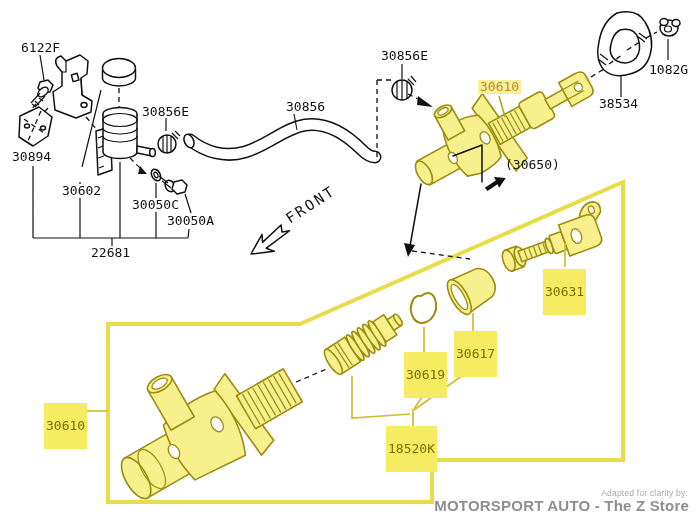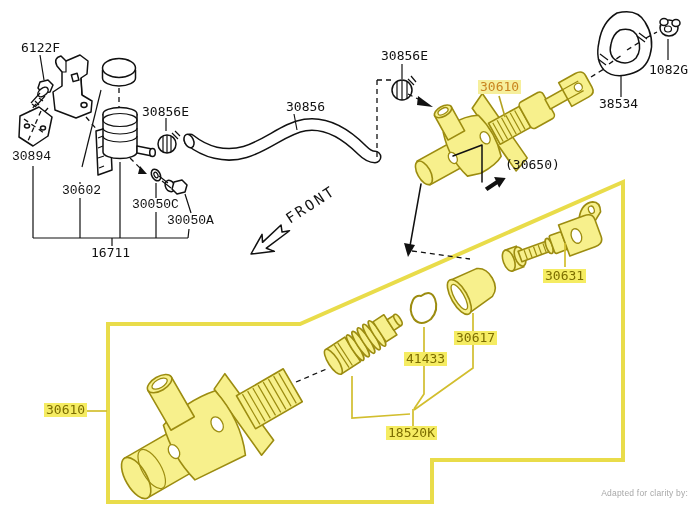--- a/index.html
+++ b/index.html
@@ -1,22 +1,22 @@
 <!DOCTYPE html>
 <html><head>
 <meta charset="utf-8">
 <style>
   html,body{margin:0;padding:0;background:#fff;}
   #stage{position:relative;width:697px;height:518px;background:#fff;overflow:hidden;
          font-family:"DejaVu Sans Mono",monospace;}
   #art{position:absolute;left:0;top:0;}
   .lbl{position:absolute;font:13px "DejaVu Sans Mono",monospace;color:#111;
        white-space:nowrap;line-height:14px;letter-spacing:0;}
-  .wbg{background:#fff;padding:0 1px;font-family:Liberation Mono, monospace;}
-  .hl{background:#f5ec62;color:#7d6e00;padding:0 2px;}
+  .wbg{background:#fff;padding:0 1px;}
+  .hl{background:#f5ec62;color:#7d6e00;padding:16px 2px;}
   .accent{background:#f6ef9c;color:#c98420;padding:0 2px;}
   .footer-tag{position:absolute;right:9px;top:488px;font:8.5px "Liberation Sans",sans-serif;
               color:#a8a8a8;letter-spacing:.2px;}
   .footer-brand{position:absolute;right:8px;top:497px;font:700 15px "Liberation Sans",sans-serif;
               color:#8f8f8f;letter-spacing:.2px;}
   
   .k{stroke:#111;fill:none;stroke-width:1.5;stroke-linejoin:round;stroke-linecap:round;}
   .kt{stroke:#111;fill:none;stroke-width:1.2;stroke-linejoin:round;}
   .kw{stroke:#111;fill:#fff;stroke-width:1.5;stroke-linejoin:round;}
   .ka{fill:#111;stroke:none;}
@@ -215,27 +215,28 @@
     <text x="49" y="-4" font-size="14.5" letter-spacing="2.5" fill="#111" font-family="DejaVu Sans Mono, monospace">FRONT</text>
   </g>
 </svg>
 
   <div class="lbl" style="left:21px;top:41px">6122F</div>
   <div class="lbl wbg" style="left:11px;top:150px">30894</div>
   <div class="lbl wbg" style="left:61px;top:184px">30602</div>
   <div class="lbl" style="left:142px;top:105px">30856E</div>
   <div class="lbl wbg" style="left:131px;top:198px">30050C</div>
   <div class="lbl wbg" style="left:166px;top:214px">30050A</div>
-  <div class="lbl" style="left:91px;top:246px">16711</div>
+  <div class="lbl" style="left:91px;top:246px">22681</div>
   <div class="lbl" style="left:286px;top:100px">30856</div>
   <div class="lbl" style="left:381px;top:49px">30856E</div>
   <div class="lbl accent" style="left:478px;top:80px">30610</div>
   <div class="lbl" style="left:599px;top:97px">38534</div>
   <div class="lbl" style="left:649px;top:63px">1082G</div>
   <div class="lbl" style="left:505px;top:158px">(30650)</div>
   <div class="lbl hl" style="left:543px;top:269px">30631</div>
   <div class="lbl hl" style="left:44px;top:403px">30610</div>
-  <div class="lbl hl" style="left:404px;top:352px">41433</div>
+  <div class="lbl hl" style="left:404px;top:352px">30619</div>
   <div class="lbl hl" style="left:454px;top:331px">30617</div>
   <div class="lbl hl" style="left:386px;top:426px">18520K</div>
 
   <div class="footer-tag">Adapted for clarity by:</div>
+  <div class="footer-brand">MOTORSPORT AUTO - The Z Store</div>
 </div>
 
 </body></html>

